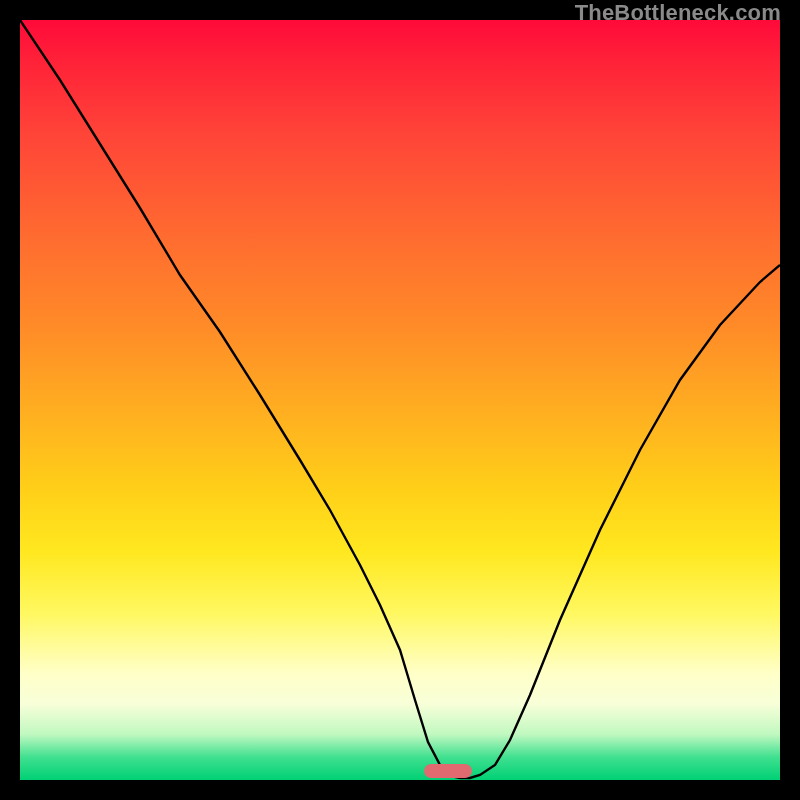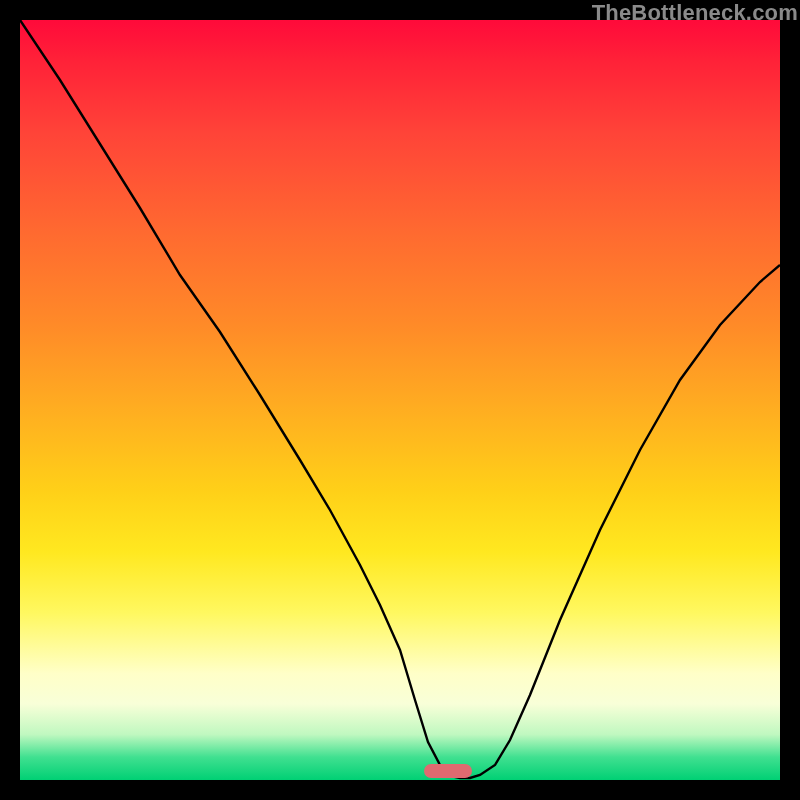--- a/index.html
+++ b/index.html
@@ -49,21 +49,21 @@
   .marker {
     position: absolute;
     width: 48px;
     height: 14px;
     background: #e06a70;
     border-radius: 7px;
   }
   .watermark {
     position: absolute;
     top: 0px;
-    right: 2px;
+    right: 19px;
     font-family: Arial, Helvetica, sans-serif;
     font-size: 22px;
     font-weight: 600;
     color: #8a8a8a;
     letter-spacing: 0.2px;
   }
 </style>
 </head>
 <body>
 

